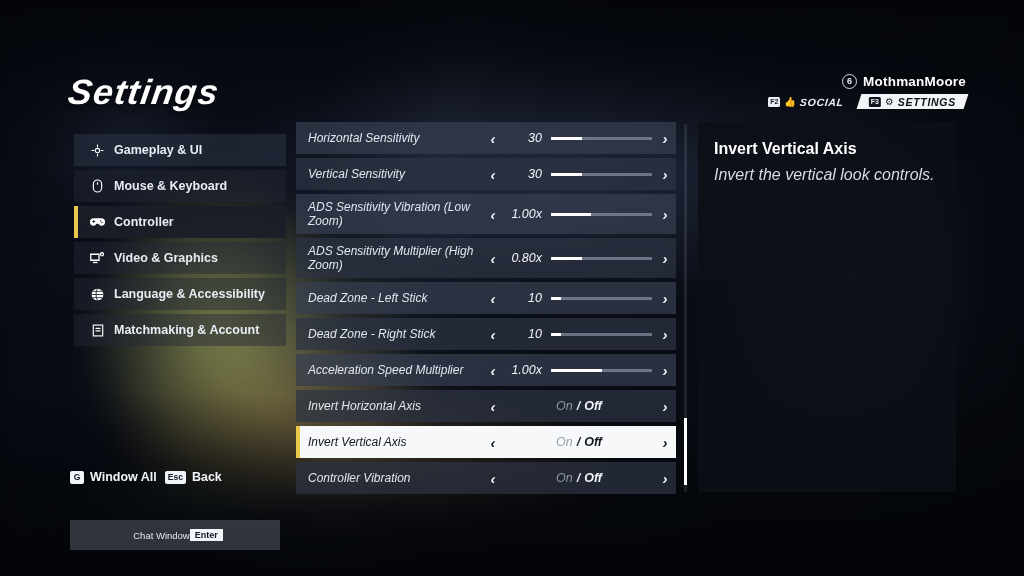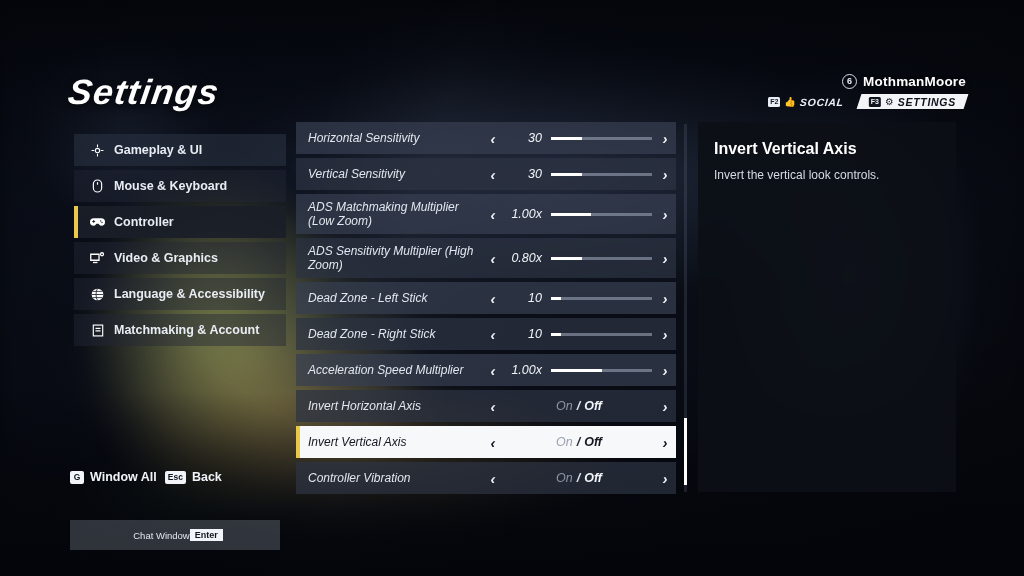--- a/index.html
+++ b/index.html
@@ -138,21 +138,21 @@
   #scrollbar { position:absolute; left:684px; top:124px; width:3px; height:368px;
     background:rgba(120,132,152,.20); }
   #scrollthumb { position:absolute; left:0; width:3px; background:#ffffff; }
 
   
   #desc {
     position:absolute; left:698px; top:122px; width:258px; height:370px;
     background:rgba(12,15,22,.92); padding:18px 16px 0 16px;
   }
   #desc h2 { font-size:16px; color:#ffffff; font-weight:700; margin-bottom:9px; }
-  #desc p { font-size:12px; color:#d6dbe4; line-height:16px; }
+  #desc p { font-size:16px; color:#d6dbe4; line-height:16px;font-style:italic; }
 
   
   #footer { position:absolute; left:70px; bottom:26px; width:210px; }
   .hints { display:flex; align-items:center; gap:8px; margin-bottom:7px; }
   .hint { display:flex; align-items:center; gap:6px; }
   .hint-key {
     display:inline-block; min-width:14px; height:13px; line-height:13px; padding:0 3px;
     background:#f1f4f8; color:#101520; font-size:8.5px; font-weight:700;
     text-align:center; border-radius:2px;
   }
@@ -288,21 +288,21 @@
     <div class="val-slider">
       <span class="val-num">30</span>
       <span class="track">
           <span class="fill" style="width:31%"></span>
         </span>
     </div>
     <div class="arrow">›</div>
   </div>
 
   <div class="row tall">
-    <div class="row-label">ADS Matchmaking Multiplier (Low Zoom)</div>
+    <div class="row-label">ADS Sensitivity Vibration (Low Zoom)</div>
     <div class="arrow">‹</div>
     <div class="val-slider">
       <span class="val-num">1.00x</span>
       <span class="track">
           <span class="fill" style="width:40%"></span>
         </span>
     </div>
     <div class="arrow">›</div>
   </div>
 

